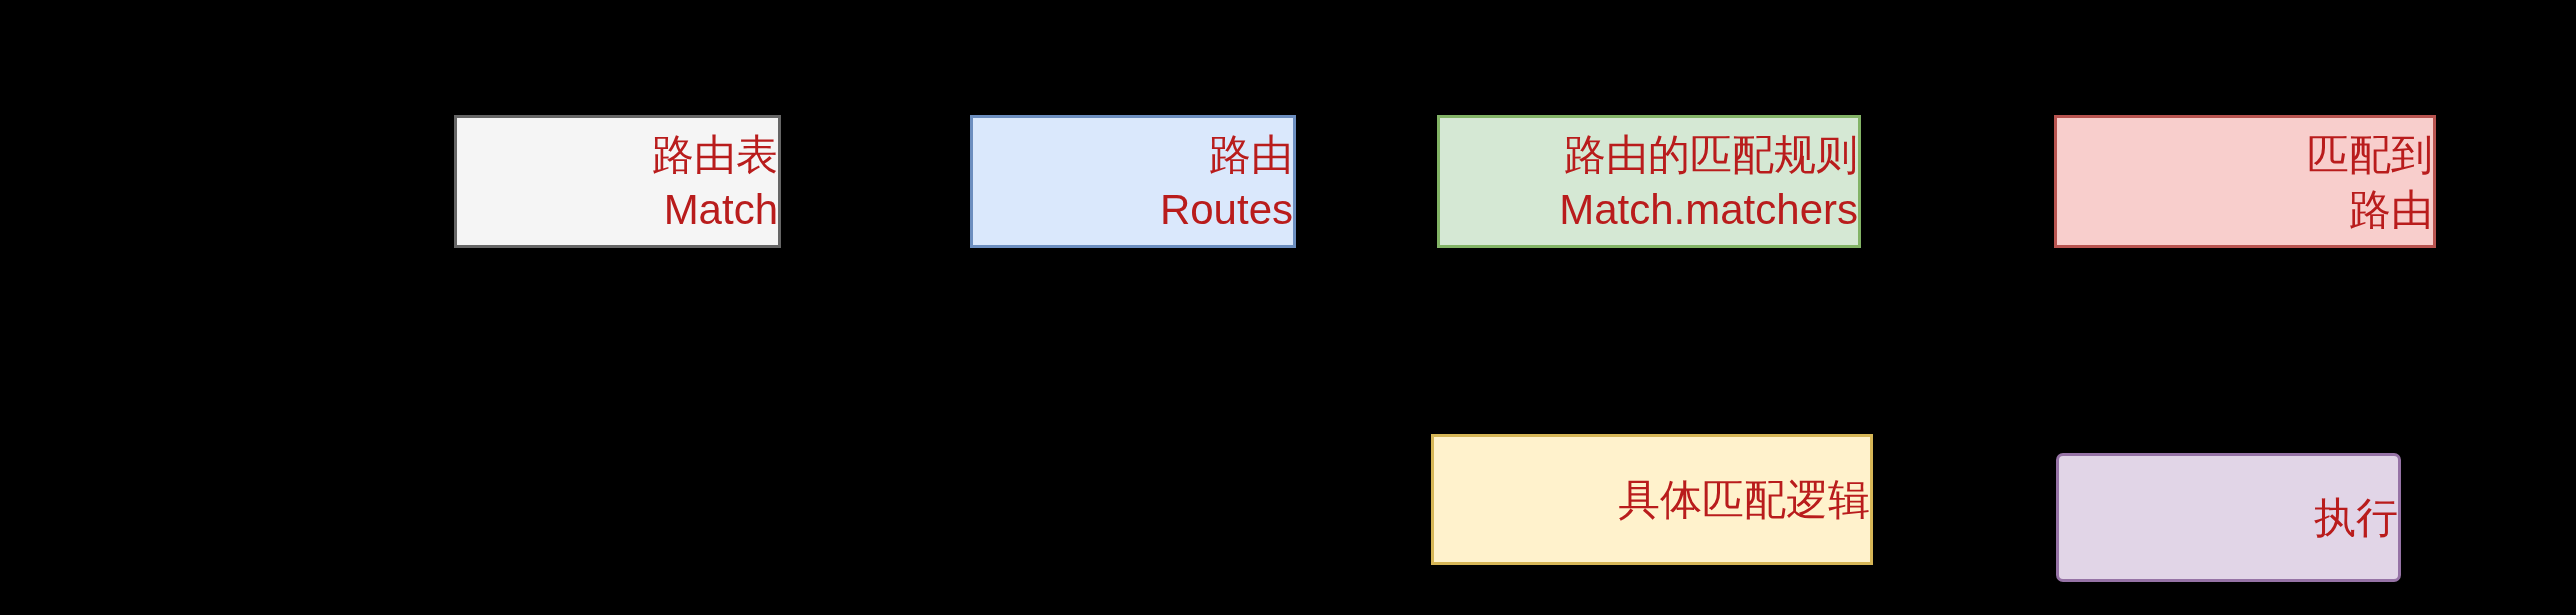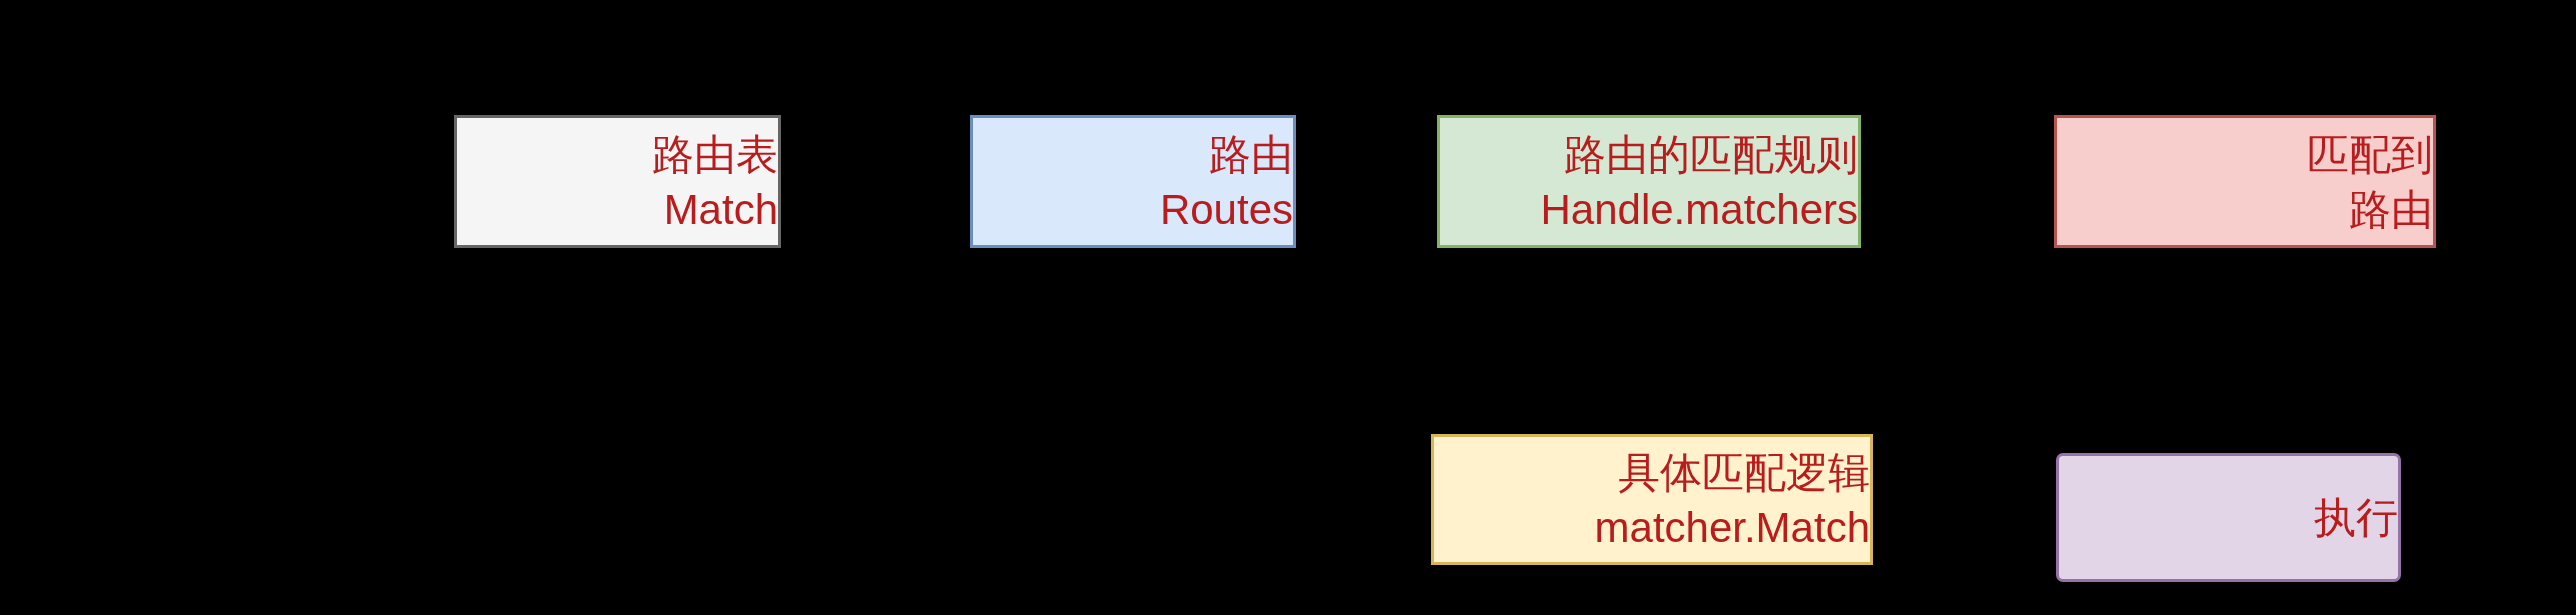--- a/index.html
+++ b/index.html
@@ -50,31 +50,30 @@
     <span class="line">Match</span>
   </div>
 
   <div class="node pos-route" style="background-color: rgb(218, 232, 252); border-color: rgb(108, 142, 191);">
     <span class="line">路由</span>
     <span class="line">Routes</span>
   </div>
 
   <div class="node pos-route-matchers" style="background-color: rgb(213, 232, 212); border-color: rgb(130, 179, 102);">
     <span class="line">路由的匹配规则</span>
-    <span class="line">Handle.matchers</span>
+    <span class="line">Match.matchers</span>
   </div>
 
   <div class="node pos-matched-route" style="background-color: rgb(248, 206, 204); border-color: rgb(184, 84, 80);">
     <span class="line">匹配到</span>
     <span class="line">路由</span>
   </div>
 
   <div class="node pos-matcher-match" style="background-color: rgb(255, 242, 204); border-color: rgb(214, 182, 86);">
     <span class="line">具体匹配逻辑</span>
-    <span class="line">matcher.Match</span>
   </div>
 
   <div class="node pos-handle" style="background-color: rgb(225, 213, 231); border-color: rgb(150, 115, 166);">
     <span class="line">执行</span>
   </div>
 
 </div>
 
 
 </body></html>

